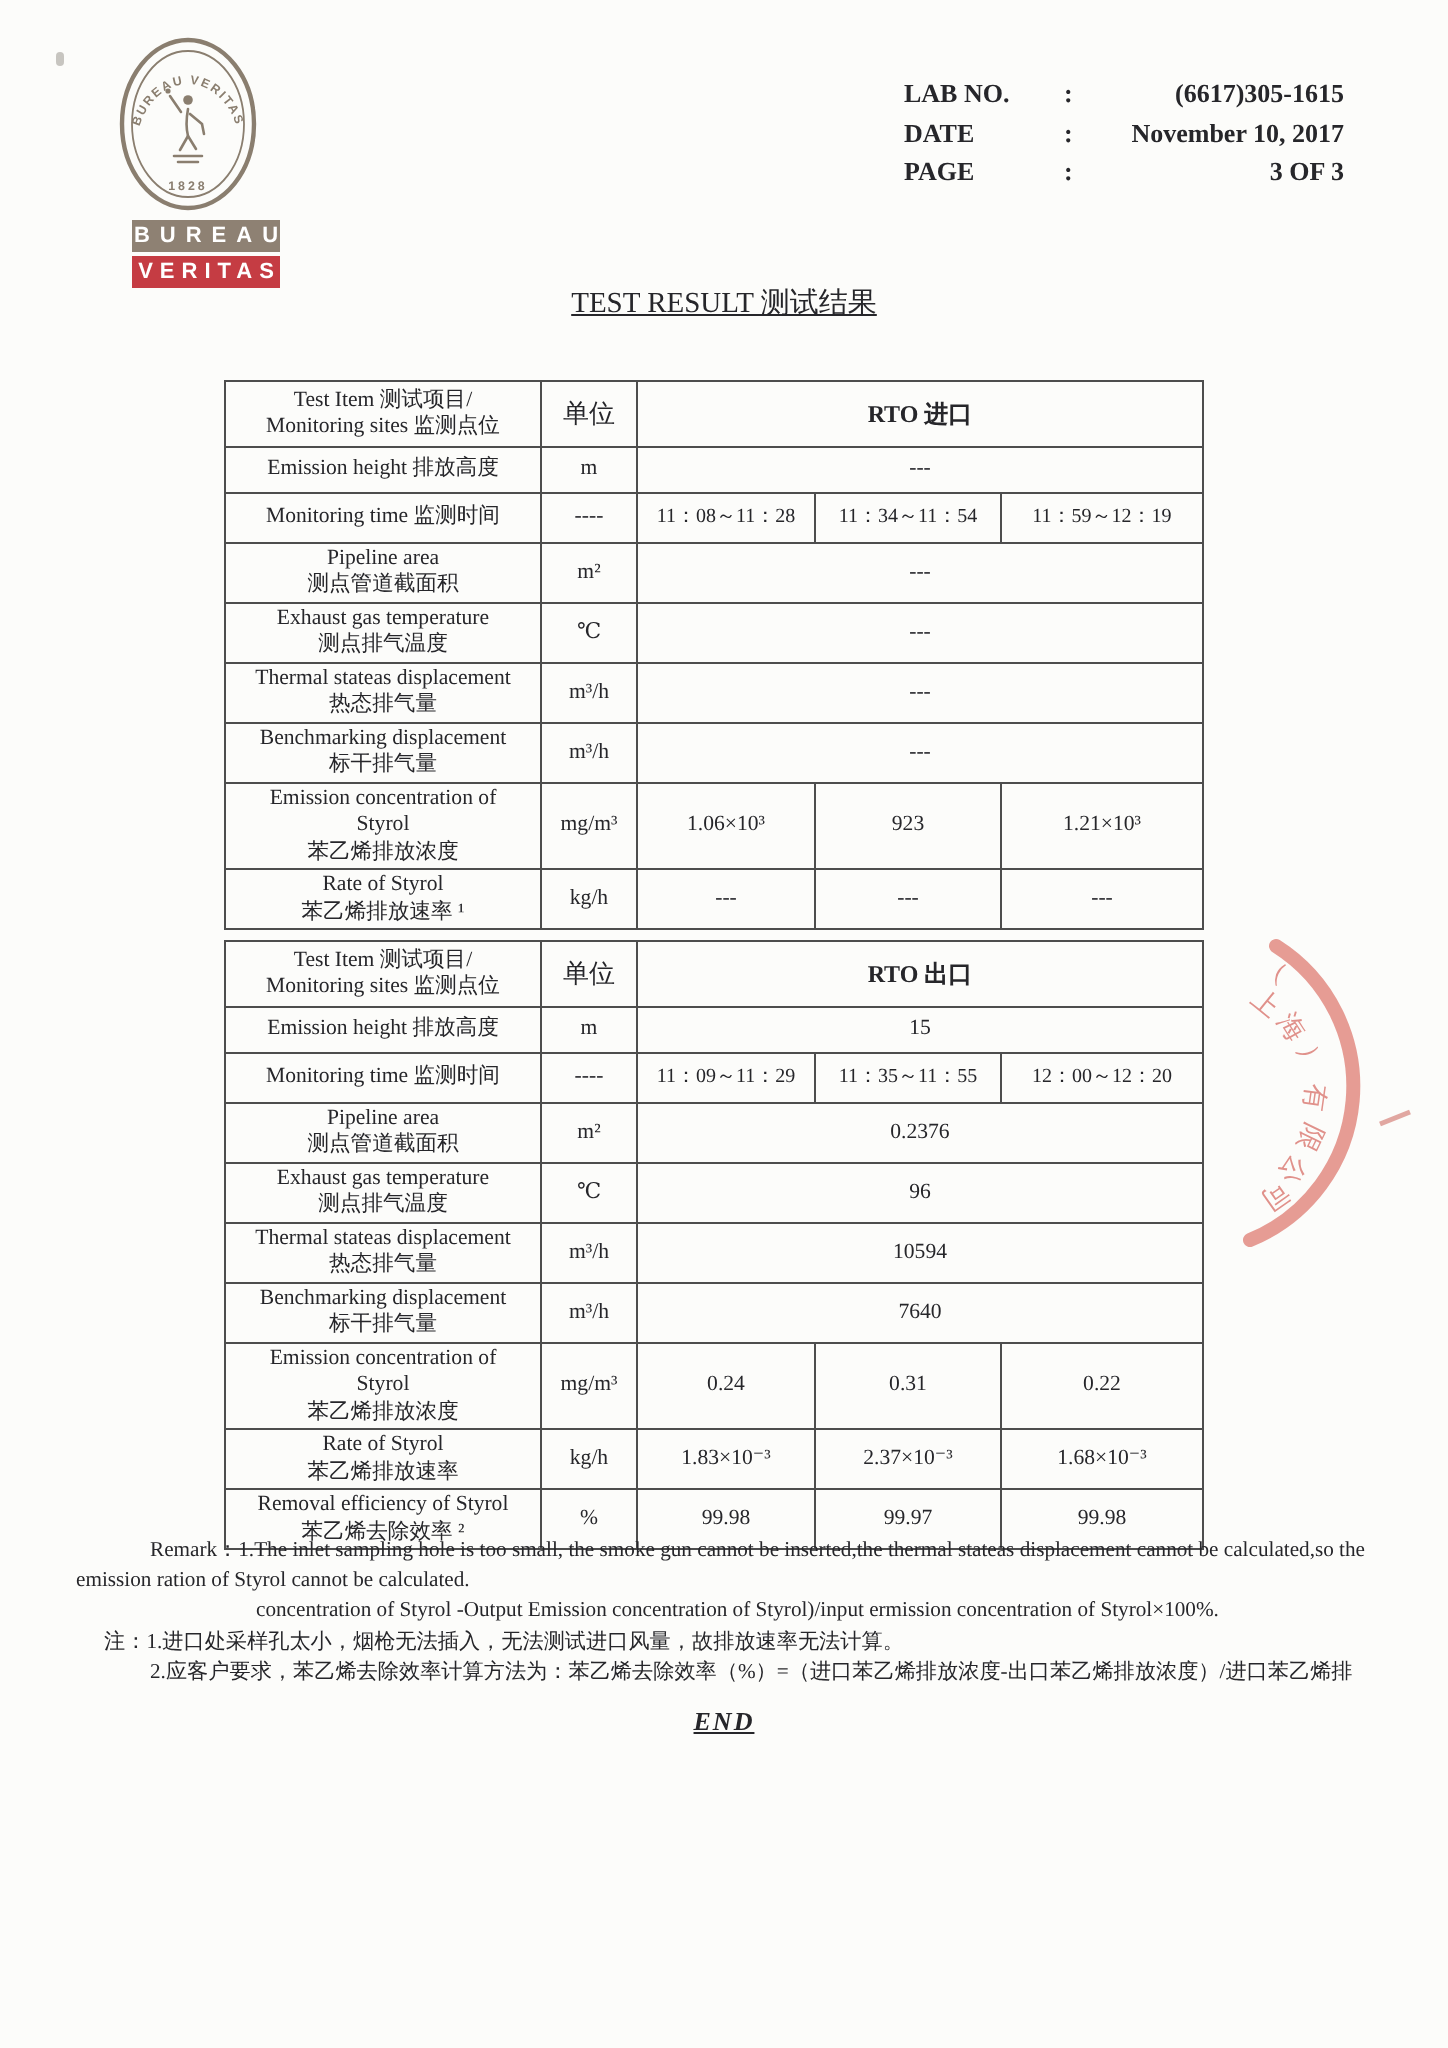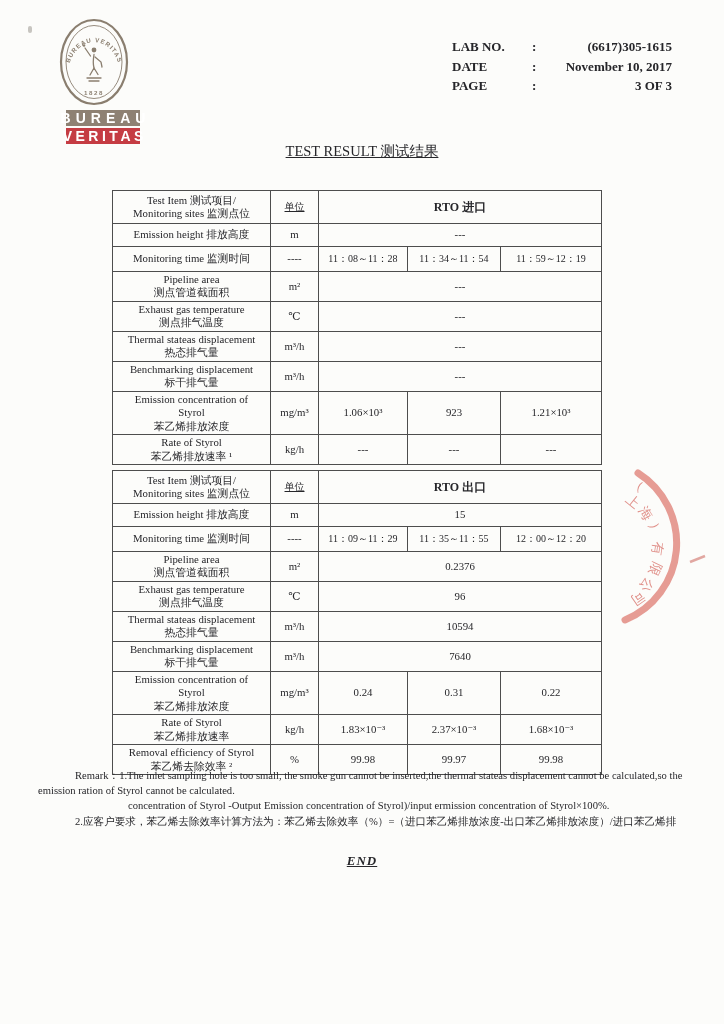--- a/index.html
+++ b/index.html
@@ -7,21 +7,21 @@
     position:relative; width:724px; height:1024px; margin:0 auto;
     background:#fcfcfa; overflow:hidden;
     font-family:"Liberation Serif","DejaVu Serif",serif;
     color:var(--text,#26262a);
   }
   
   .emblem{position:absolute; left:58px; top:18px;}
   .logo-bars{position:absolute; left:42px; top:110px; width:98px;}
   .bar{height:16px; display:flex; align-items:center; justify-content:center;
        color:#fff; font-family:"Liberation Sans","DejaVu Sans",sans-serif;
-       font-weight:bold; font-size:14px;margin-left:24px;}
+       font-weight:bold; font-size:11px;margin-left:24px;}
   .bar-bureau{background:var(--taupe,#8e8173); letter-spacing:5px; text-indent:5px;}
   .bar-veritas{background:var(--red,#c53c43); letter-spacing:3.5px; text-indent:3.5px; margin-top:1.5px;}
   .smudge{position:absolute; left:28px; top:26px; width:4px; height:7px;
           background:#9a9890; opacity:.55; border-radius:2px;}
   
   .hdr{position:absolute; left:452px; top:37px; font-weight:bold; font-size:13px; line-height:19.5px;}
   .hdr-row{display:flex;}
   .hdr-label{width:80px;}
   .hdr-colon{width:18px;}
   .hdr-value{width:122px; text-align:right;}
@@ -32,21 +32,21 @@
   
   table.t{position:absolute; left:112px; border-collapse:collapse; table-layout:fixed;
           width:489px; font-size:10.8px;}
   table.t td{border:1px solid var(--border,#4d4d4d); text-align:center;
              vertical-align:middle; padding:1px 2px; line-height:1.25;}
   .t-one{top:190px;} .t-two{top:470px;}
   col.c1{width:158px;} col.c2{width:48px;} col.c3{width:89px;}
   col.c4{width:93px;}  col.c5{width:101px;}
   .ln{display:block; white-space:nowrap;}
   .site{font-weight:bold; font-size:12px;}
-  .unit-h{font-size:10px;text-decoration:underline;}
+  .unit-h{font-size:13px;}
   .time{font-size:10px;margin-top:40px;}
   tr.rh-head{height:33px;} tr.rh-s{height:23px;} tr.rh-t{height:25px;padding-left:40px;}
   tr.rh-m{height:28px;padding-left:48px;} tr.rh-m2{height:29px;} tr.rh-big{height:40px;}
   
   .remark{position:absolute; left:38px; top:768px; width:660px;
           font-size:10.6px; line-height:15.2px;}
   .rline{white-space:nowrap;}
   .ind1{padding-left:37px;} .ind2{padding-left:57px;} .ind3{padding-left:90px;}
   .ind4{padding-left:14px;}
   .end{position:absolute; left:0; right:0; top:853px; text-align:center;
@@ -287,20 +287,21 @@
       <td>99.97</td>
       <td>99.98</td>
     </tr>
   </tbody>
     </table>
 
   <div class="remark">
     <div class="rline ind1">Remark：1.The inlet sampling hole is too small, the smoke gun cannot be inserted,the thermal stateas displacement cannot be calculated,so the</div>
     <div class="rline">emission ration of Styrol cannot be calculated.</div>
     <div class="rline ind3">concentration of Styrol -Output Emission concentration of Styrol)/input ermission concentration of Styrol×100%.</div>
+    <div class="rline ind4">注：1.进口处采样孔太小，烟枪无法插入，无法测试进口风量，故排放速率无法计算。</div>
     <div class="rline ind1">2.应客户要求，苯乙烯去除效率计算方法为：苯乙烯去除效率（%）=（进口苯乙烯排放浓度-出口苯乙烯排放浓度）/进口苯乙烯排</div>
   </div>
 
   <div class="end">
     <span>END</span>
   </div>
 
   <svg class="stamp" width="224" height="280" viewBox="0 0 224 280">
     <path d="M 138 73 A 83 83 0 0 1 125 220" fill="none" stroke="#e0837b" stroke-width="7" stroke-linecap="round" opacity="0.8"></path>
     <line x1="190" y1="162" x2="205" y2="156" stroke="#d98b84" stroke-width="2.5" opacity="0.75"></line>

